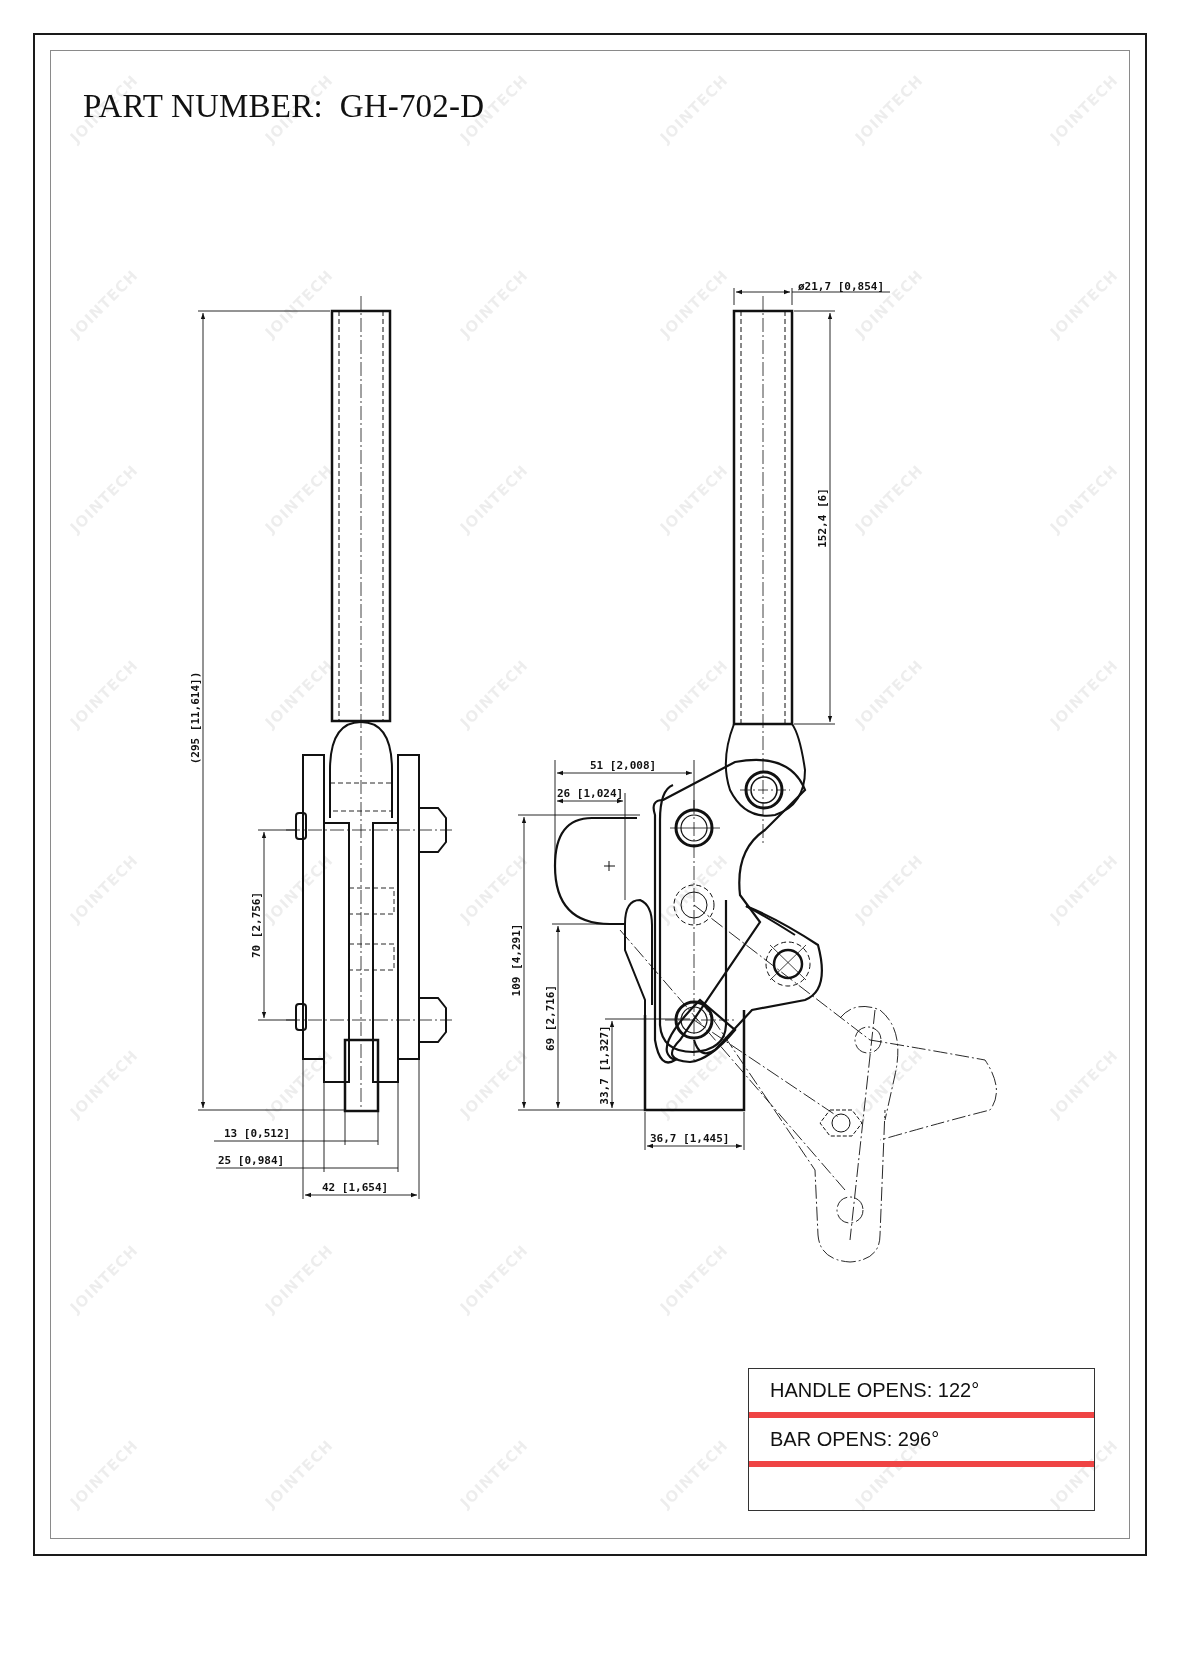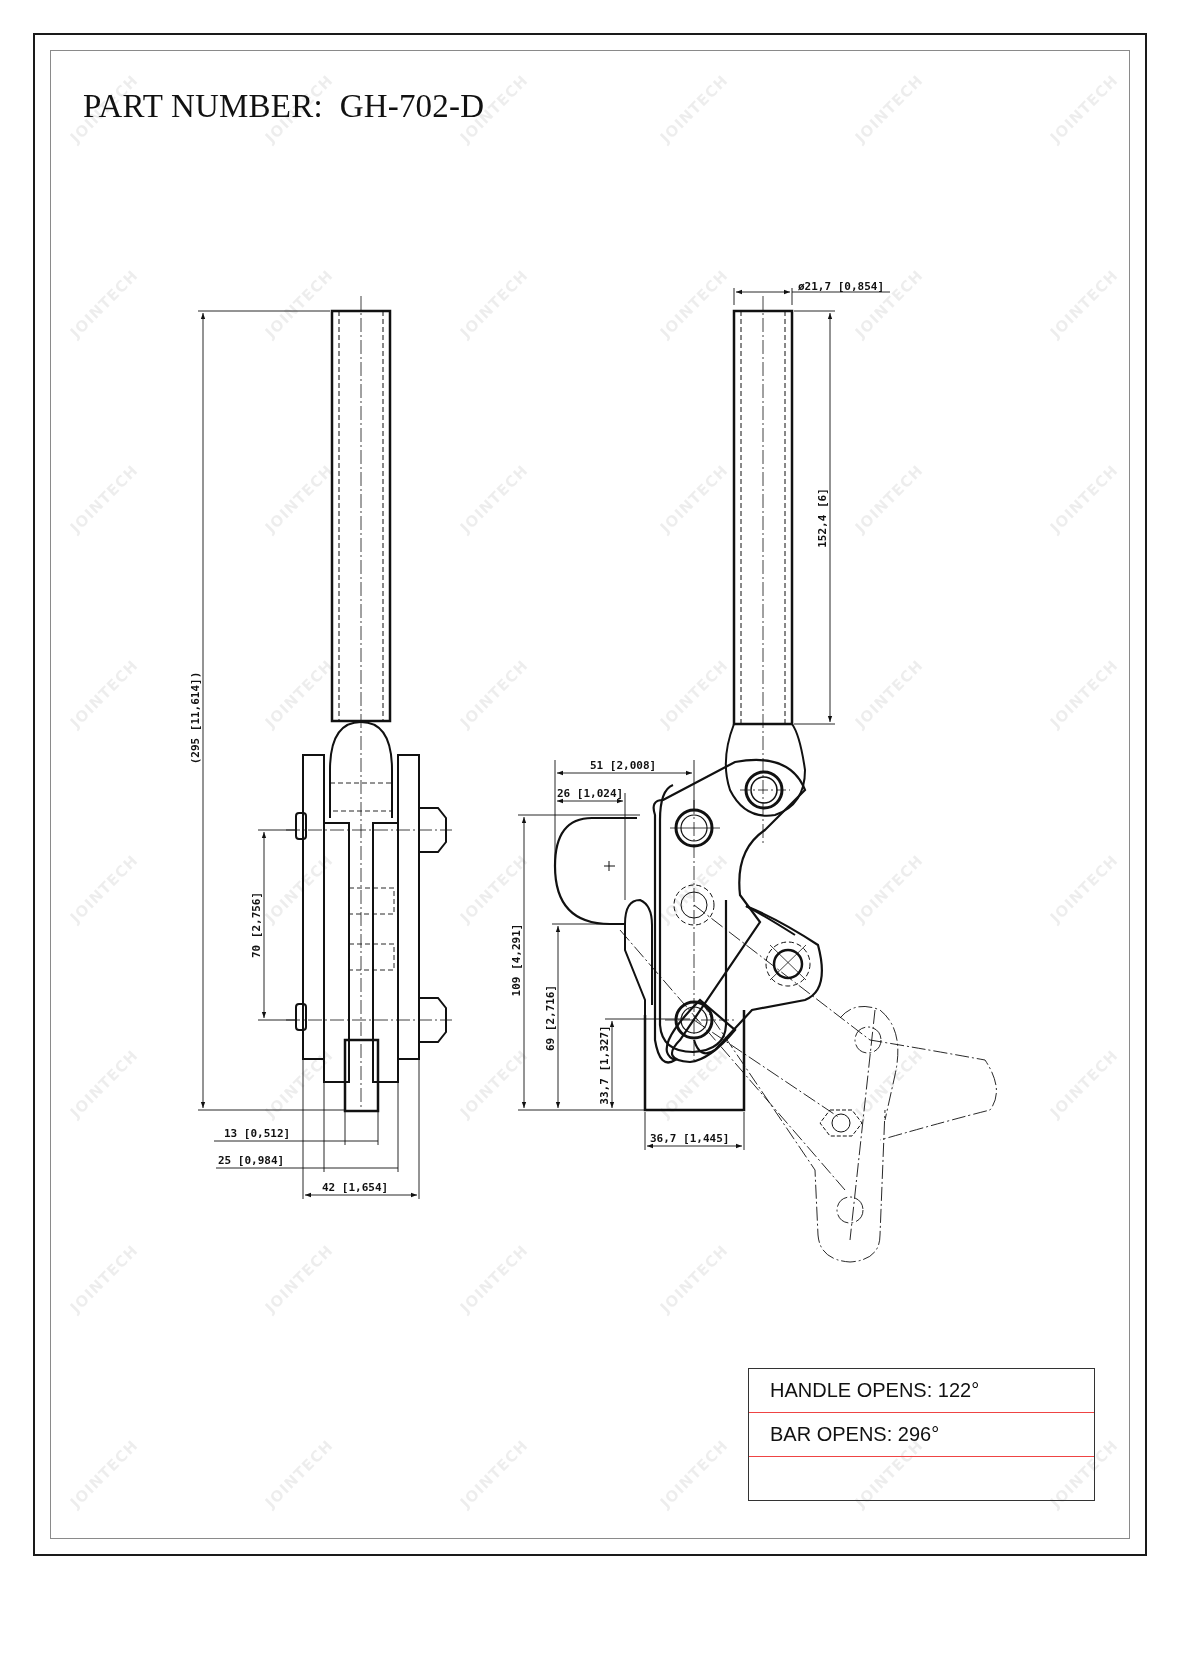--- a/index.html
+++ b/index.html
@@ -3,21 +3,21 @@
 <meta charset="utf-8">
 <style>
   html, body { margin: 0; padding: 0; background: #ffffff; }
   body { width: 1180px; height: 1669px; position: relative; overflow: hidden; font-family: "Liberation Sans", sans-serif; }
   .frame-outer { position: absolute; left: 33px; top: 33px; width: 1114px; height: 1523px; border: 2px solid #1a1a1a; box-sizing: border-box; }
   .frame-inner { position: absolute; left: 50px; top: 50px; width: 1080px; height: 1489px; border: 1px solid #8a8a8a; box-sizing: border-box; }
   .title { position: absolute; left: 83px; top: 88px; font-family: Liberation Serif, serif; font-size: 33px; color: #111; letter-spacing: 0.2px; white-space: pre; }
   svg.drawing { position: absolute; left: 0; top: 0; }
   .dim { font-family: "DejaVu Sans Mono", monospace; font-size: 11px; fill: #111; font-weight: bold; }
   .info-table { position: absolute; left: 748px; top: 1368px; width: 347px; border: 1.5px solid #333; box-sizing: border-box; }
-  .info-row { height: 43px; border-bottom: 1px solid #ef4444; display: flex; align-items: center; padding-left: 21px; font-size: 20px; color: #111; }
+  .info-row { height: 43px; border-bottom: 6px solid #ef4444; display: flex; align-items: center; padding-left: 21px; font-size: 20px; color: #111; }
   .info-row:last-child { border-bottom: none; }
   .wm { position: absolute; font-family: "DejaVu Sans", sans-serif; font-weight: bold; font-size: 15px; color: rgba(0,0,0,0.07); transform: rotate(-45deg); white-space: nowrap; letter-spacing: 1px; }
 </style>
 </head>
 <body>
 
 <div class="frame-outer"></div>
 <div class="frame-inner"></div>
 
 <div>

